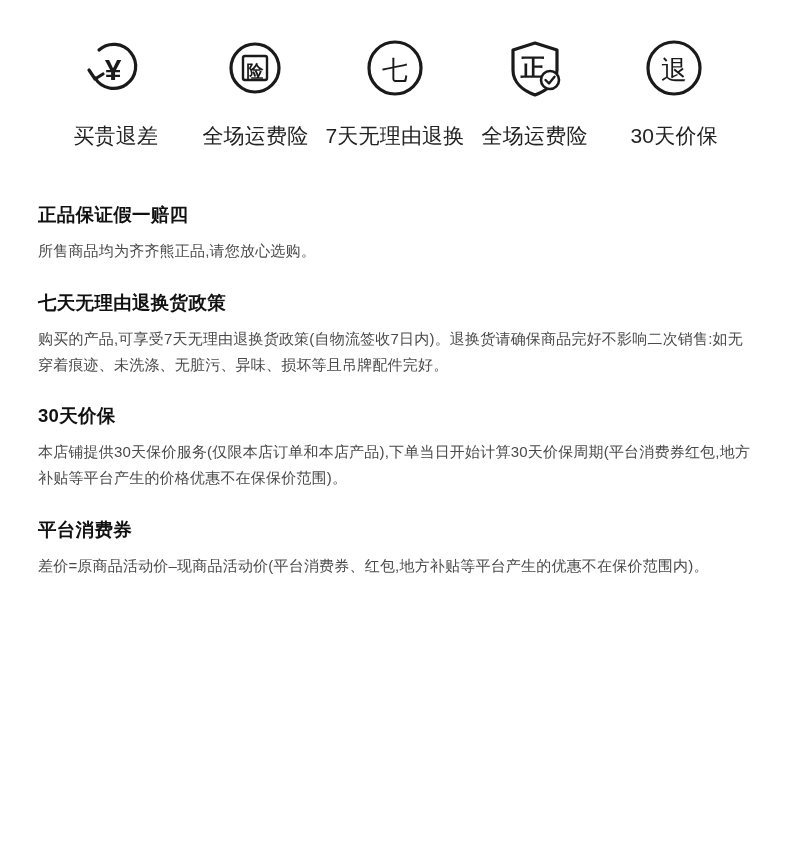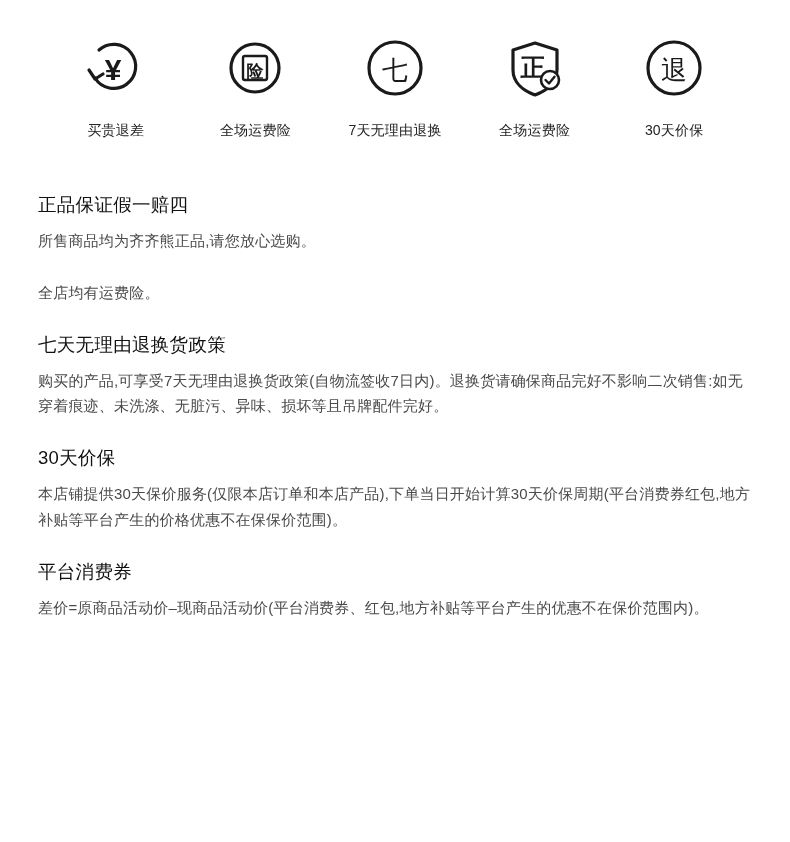--- a/index.html
+++ b/index.html
@@ -31,35 +31,35 @@
   }
   .badge-icon {
     width: 74px;
     height: 74px;
     display: flex;
     align-items: center;
     justify-content: center;
   }
   .badge-label {
     margin-top: 14px;
-    font-size: 14px;
+    font-size: 21px;
     color: #222;
     letter-spacing: 0.2px;
     white-space: nowrap;
   }
 
   
   .content {
     padding: 52px 38px 0 38px;
   }
   .section { margin-bottom: 26px; }
   .section:last-child { margin-bottom: 0; }
   .section-title {
     font-size: 18.5px;
-    font-weight: normal;
+    font-weight: bold;
     color: #111;
     margin: 0 0 11px 0;
     letter-spacing: 0.3px;
   }
   .section-body {
     font-size: 15px;
     line-height: 1.72;
     color: #4a4a4a;
     margin: 0;
     letter-spacing: 0.2px;
@@ -127,21 +127,20 @@
 </div>
 
 <div class="content">
 
   <div class="section">
     <h3 class="section-title">正品保证假一赔四</h3>
     <p class="section-body">所售商品均为齐齐熊正品,请您放心选购。</p>
   </div>
 
   <div class="section">
-    <p class="section-body">全店均有运费险。</p>
   </div>
 
   <div class="section">
     <h3 class="section-title">七天无理由退换货政策</h3>
     <p class="section-body">购买的产品,可享受7天无理由退换货政策(自物流签收7日内)。退换货请确保商品完好不影响二次销售:如无穿着痕迹、未洗涤、无脏污、异味、损坏等且吊牌配件完好。</p>
   </div>
 
   <div class="section">
     <h3 class="section-title">30天价保</h3>
     <p class="section-body">本店铺提供30天保价服务(仅限本店订单和本店产品),下单当日开始计算30天价保周期(平台消费券红包,地方补贴等平台产生的价格优惠不在保保价范围)。</p>

